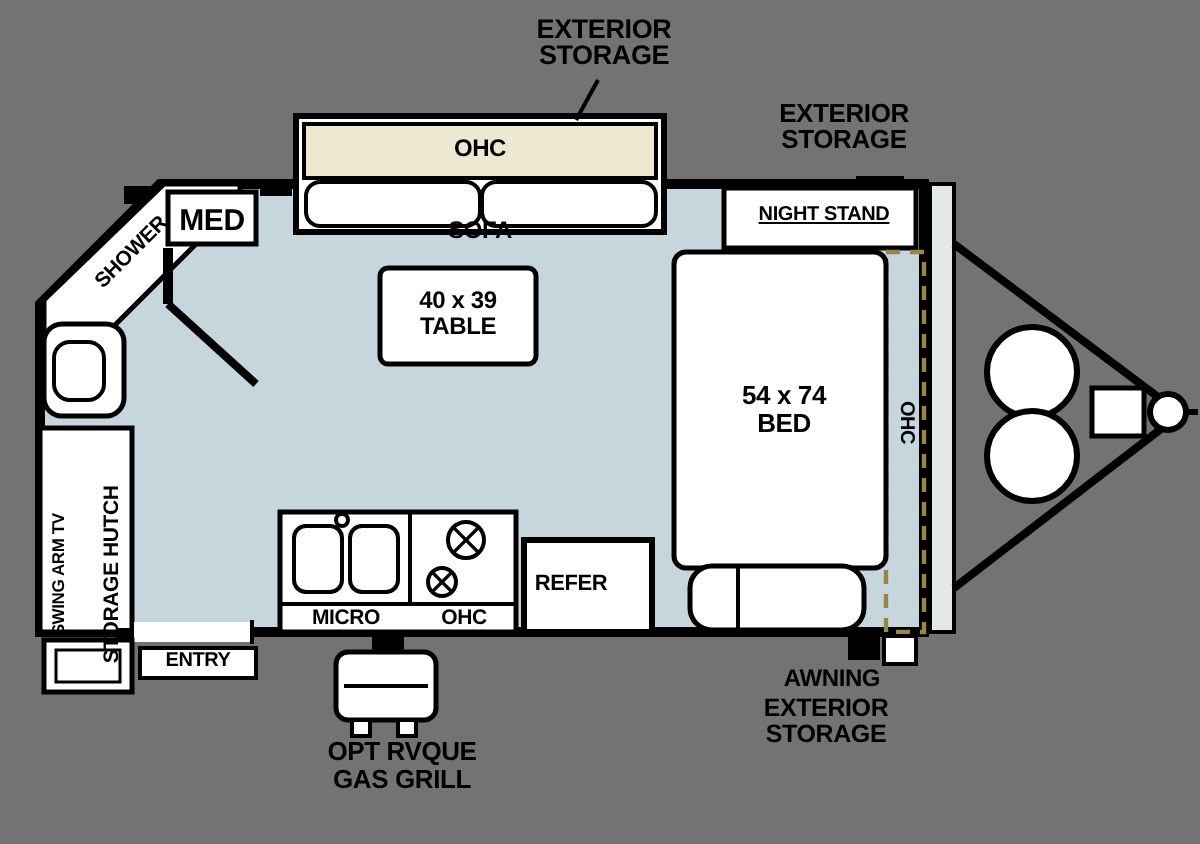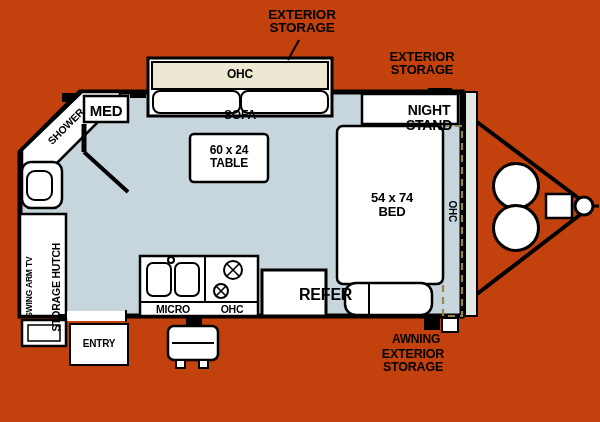--- a/index.html
+++ b/index.html
@@ -1,25 +1,25 @@
 <!DOCTYPE html>
 <html><head>
 <meta charset="utf-8">
 <style>
   html,body{margin:0;padding:0;background:#fff;}
-  .stage{position:relative;width:600px;height:422px;background:#c2410c;overflow:hidden;
+  .stage{position:relative;width:600px;height:422px;background:#737373;overflow:hidden;
          font-family:"Liberation Sans",sans-serif;}
   .stage svg{position:absolute;left:0;top:0;}
   .lbl{position:absolute;font-weight:bold;color:#000;text-align:center;
        white-space:pre-line;line-height:1.05;letter-spacing:-0.2px;
        font-family:"Liberation Sans",sans-serif;}
   .rot-ccw{transform:rotate(-90deg);}
   .rot-cw{transform:rotate(90deg);}
   .rot-diag{transform:rotate(-45deg);}
-  .entry-box{border:2px solid #000;background:#fff;padding:14px 0;}
+  .entry-box{border:2px solid #000;background:#fff;padding:1px 0;}
 </style>
 </head>
 <body>
 
 <div class="stage">
 
   <svg width="600" height="422" viewBox="0 0 600 422">
 
     <rect x="465" y="92" width="12" height="224" fill="#e4e9e6" stroke="#000" stroke-width="2"></rect>
     <line x1="477" y1="122" x2="585" y2="203" stroke="#000" stroke-width="4"></line>
@@ -91,33 +91,35 @@
 
     <line x1="299" y1="40" x2="288" y2="60" stroke="#000" stroke-width="2"></line>
   </svg>
 
   <div class="lbl" style="left:244px;top:8px;width:116px;font-size:13.5px;line-height:13px;">EXTERIOR
 STORAGE</div>
   <div class="lbl" style="left:368px;top:50px;width:108px;font-size:13px;line-height:13px;">EXTERIOR
 STORAGE</div>
   <div class="lbl" style="left:212px;top:68px;width:56px;font-size:12px;">OHC</div>
   <div class="lbl" style="left:212px;top:109px;width:56px;font-size:12px;">SOFA</div>
-  <div class="lbl" style="left:383px;top:103px;width:92px;font-size:14px;">NIGHT STAND</div>
+  <div class="lbl" style="left:366px;top:103px;width:92px;font-size:10px;text-decoration:underline;">NIGHT STAND</div>
   <div class="lbl rot-diag" style="left:26px;top:121px;width:80px;font-size:10.5px;">SHOWER</div>
   <div class="lbl" style="left:85px;top:103px;width:42px;font-size:15px;">MED</div>
-  <div class="lbl" style="left:190px;top:144px;width:78px;font-size:12px;line-height:13px;">60 x 24
+  <div class="lbl" style="left:190px;top:144px;width:78px;font-size:12px;line-height:13px;">40 x 39
 TABLE</div>
   <div class="lbl" style="left:338px;top:191px;width:108px;font-size:13px;line-height:14px;">54 x 74
 BED</div>
   <div class="lbl rot-cw" style="left:437px;top:206px;width:30px;font-size:10px;">OHC</div>
   <div class="lbl rot-ccw" style="left:-9px;top:252px;width:104px;">
     <div style="font-size:8.5px;">SWING ARM TV</div>
     <div style="font-size:10.5px;">STORAGE HUTCH</div>
   </div>
   <div class="lbl entry-box" style="left:69px;top:323px;width:56px;font-size:10px;">ENTRY</div>
   <div class="lbl" style="left:142px;top:304px;width:62px;font-size:10.5px;">MICRO</div>
   <div class="lbl" style="left:206px;top:304px;width:52px;font-size:10.5px;">OHC</div>
-  <div class="lbl" style="left:262px;top:287px;width:47px;font-size:16px;padding-left:37px;">REFER</div>
+  <div class="lbl" style="left:262px;top:287px;width:47px;font-size:11px;">REFER</div>
   <div class="lbl" style="left:377px;top:333px;width:78px;font-size:12px;">AWNING</div>
   <div class="lbl" style="left:362px;top:348px;width:102px;font-size:12.5px;line-height:13px;">EXTERIOR
 STORAGE</div>
+  <div class="lbl" style="left:151px;top:369px;width:100px;font-size:13px;line-height:14px;">OPT RVQUE
+GAS GRILL</div>
 
 </div>
 
 </body></html>

